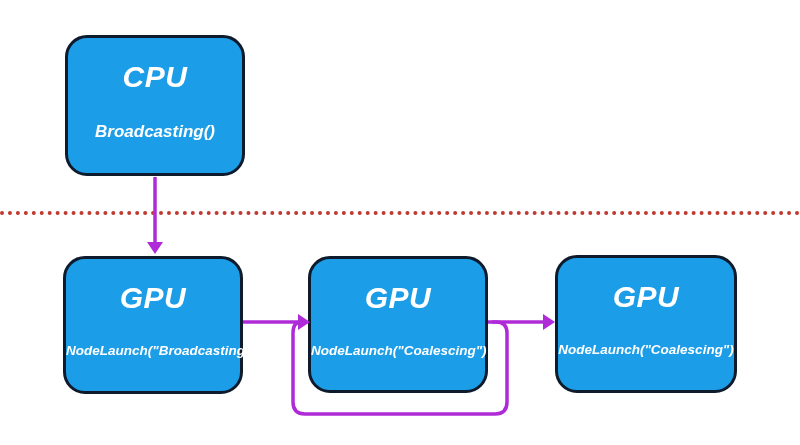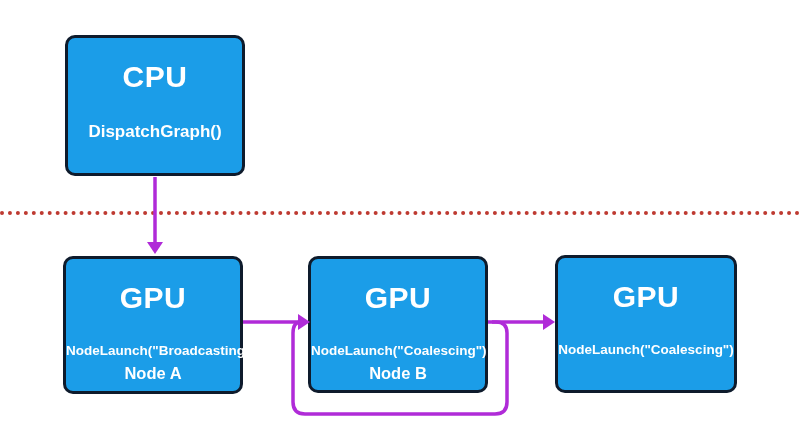--- a/index.html
+++ b/index.html
@@ -11,24 +11,25 @@
   #canvas {
     position: relative;
     width: 800px;
     height: 445px;
     background: #ffffff;
     overflow: hidden;
   }
   .node {
     position: absolute;
     border: 3px solid #0f766e;
-    border-radius: 10px;
+    border-radius: 22px;
     box-sizing: border-box;
     color: #ffffff;
     text-align: center;
+    font-style: italic;
   }
   .node-title {
     font-size: 30px;
     font-weight: 700;
     letter-spacing: 0.5px;
     margin-top: 22px;
     line-height: 34px;
   }
   .cpu-sub {
     margin-top: 28px;
@@ -64,35 +65,33 @@
     pointer-events: none;
   }
 </style>
 </head>
 <body>
 
 <div id="canvas">
 
   <div class="node" id="node-cpu" style="background-color: rgb(27, 157, 232); border-color: rgb(14, 27, 44); color: rgb(255, 255, 255);">
     <div class="node-title">CPU</div>
-    <div class="cpu-sub">DispatchGraph()</div>
+    <div class="cpu-sub">Broadcasting()</div>
   </div>
 
   <div id="divider" style="border-top-color: rgb(190, 58, 49);"></div>
 
   <div class="node" id="node-gpu-a" style="background-color: rgb(27, 157, 232); border-color: rgb(14, 27, 44); color: rgb(255, 255, 255);">
     <div class="node-title">GPU</div>
     <div class="gpu-call">NodeLaunch("Broadcasting")</div>
-    <div class="gpu-name">Node A</div>
   </div>
 
   <div class="node" id="node-gpu-b" style="background-color: rgb(27, 157, 232); border-color: rgb(14, 27, 44); color: rgb(255, 255, 255);">
     <div class="node-title">GPU</div>
     <div class="gpu-call">NodeLaunch("Coalescing")</div>
-    <div class="gpu-name">Node B</div>
   </div>
 
   <div class="node" id="node-gpu-c" style="background-color: rgb(27, 157, 232); border-color: rgb(14, 27, 44); color: rgb(255, 255, 255);">
     <div class="node-title">GPU</div>
     <div class="gpu-call">NodeLaunch("Coalescing")</div>
   </div>
 
   <svg id="edges" width="800" height="445" viewBox="0 0 800 445">
 
     <line x1="155" y1="177" x2="155" y2="243" stroke-width="3.5" stroke="#b02bd8"></line>

